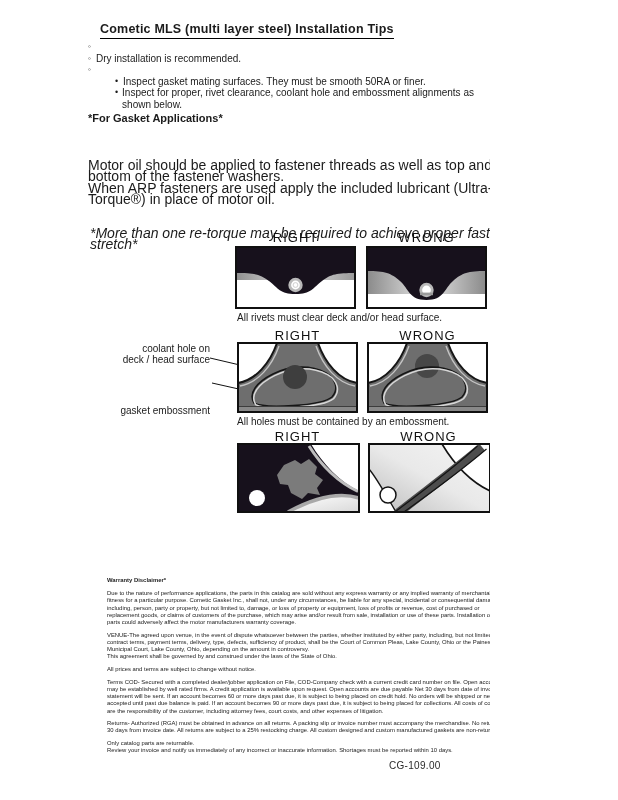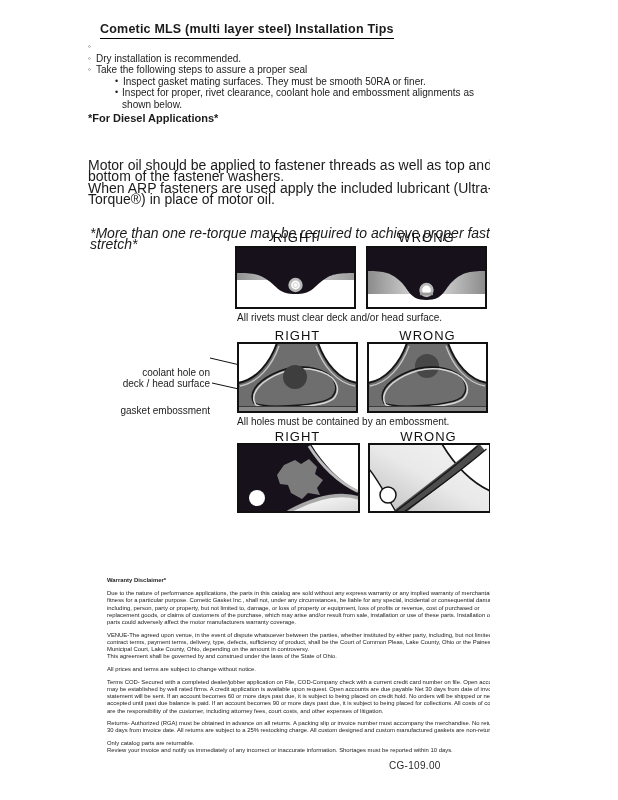--- a/index.html
+++ b/index.html
@@ -39,33 +39,32 @@
   <div class="abs" style="left:88px; top:41px;">
     <div class="brow">
       <span class="mk">◦</span>
     </div>
     <div class="brow">
       <span class="mk">◦</span>
       <span>Dry installation is recommended.</span>
     </div>
     <div class="brow">
       <span class="mk">◦</span>
-      <span>Take the following steps to assure a proper seal</span>
     </div>
     <div class="brow sub">
       <span class="mk2">•</span>
       <span>Inspect gasket mating surfaces.  They must be smooth 50RA or finer.</span>
     </div>
     <div class="brow sub">
       <span class="mk2">•</span>
       <span>Inspect for proper, rivet clearance, coolant hole and embossment alignments as shown below.</span>
     </div>
   </div>
 
-  <div class="abs h2" style="left:88px; top:112px;">*For Diesel Applications*</div>
+  <div class="abs h2" style="left:88px; top:112px;">*For Gasket Applications*</div>
   <div class="abs para" style="left:88px; top:136px;">Motor oil should be applied to fastener threads as well as top and bottom of the fastener washers.
 When ARP fasteners are used apply the included lubricant (Ultra-Torque®) in place of motor oil.</div>
   <div class="abs para" style="left:90px; top:204px;font-style:italic;">*More than one re-torque may be required to achieve proper fastener stretch*</div>
 
   <div class="abs dlabel" style="left:235px; top:230px;">RIGHT</div>
   <div class="abs dlabel" style="left:366px; top:230px;">WRONG</div>
 
   <svg class="abs dbox" style="left:235px; top:246px;" width="121" height="63" viewBox="0 0 121 63">
     <defs>
       <linearGradient id="r1g" x1="0" y1="0" x2="1" y2="0">
@@ -99,21 +98,21 @@
     <circle cx="60.5" cy="44" r="4.4" fill="#ffffff"></circle>
     <rect x="54" y="46.6" width="13" height="2.6" fill="#9b9b9b"></rect>
     <rect x="1" y="1" width="119" height="61" fill="none" stroke="#101010" stroke-width="2"></rect>
   </svg>
 
   <div class="abs dcap" style="left:237px; top:312px;">All rivets must clear deck and/or head surface.</div>
 
   <div class="abs dlabel" style="left:237px; top:328px;">RIGHT</div>
   <div class="abs dlabel" style="left:367px; top:328px;">WRONG</div>
 
-  <div class="abs ann" style="left:118px; top:343px; white-space:pre-line;margin-top:24px;">coolant hole on
+  <div class="abs ann" style="left:118px; top:343px; white-space:pre-line;">coolant hole on
 deck / head surface</div>
   <div class="abs ann" style="left:118px; top:376px;margin-top:29px;">gasket embossment</div>
   <svg class="abs" style="left:206px; top:352px;" width="92" height="48" viewBox="0 0 92 48">
     <line x1="4" y1="6" x2="85" y2="25" stroke="#111" stroke-width="1"></line>
     <line x1="6" y1="31" x2="55" y2="42" stroke="#111" stroke-width="1"></line>
   </svg>
 
   <svg class="abs dbox" style="left:237px; top:342px;" width="121" height="71" viewBox="0 0 121 71">
     <rect x="0" y="0" width="121" height="71" fill="#ffffff"></rect>
     <path d="M1,70 L1,41 C19,38 33,21 40,1 L81,1 C88,21 102,38 120,41 L120,70 Z" fill="#6e6e6e"></path>

